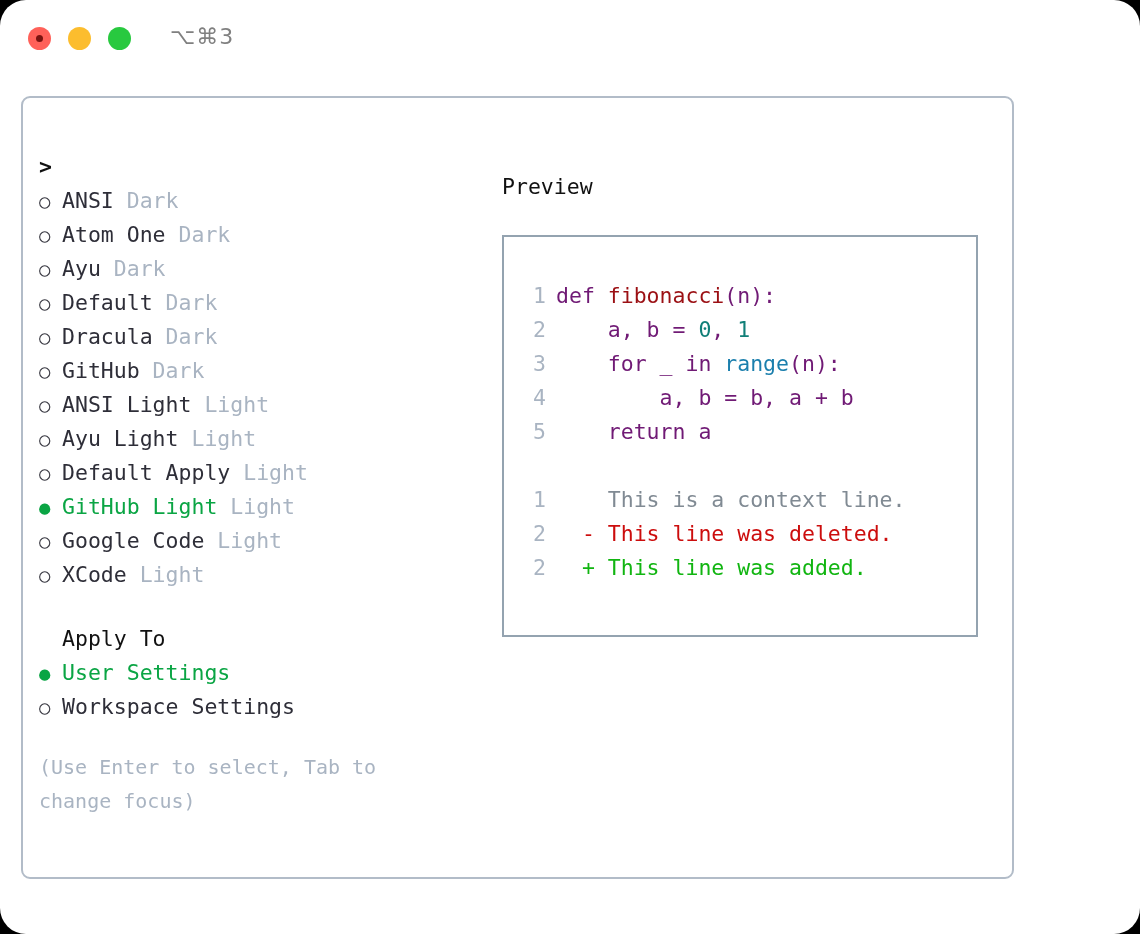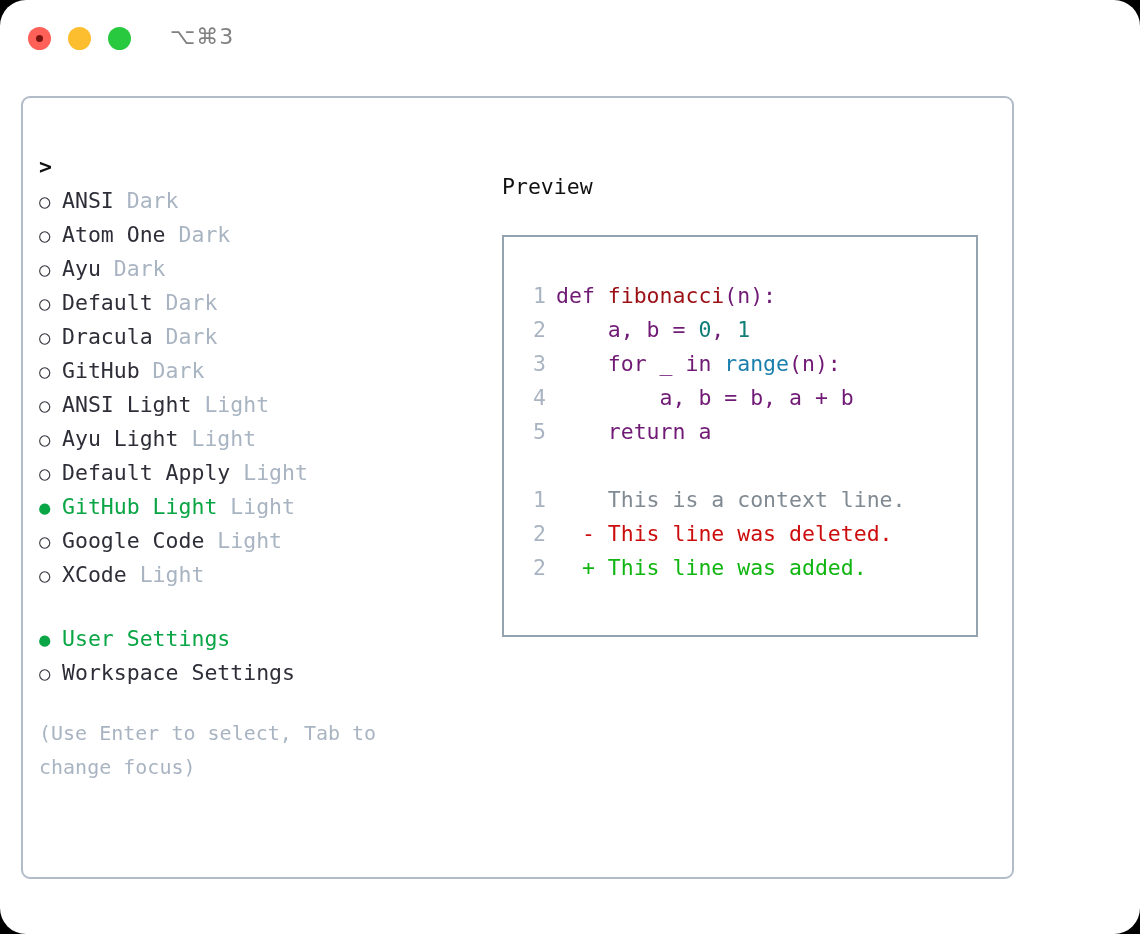--- a/index.html
+++ b/index.html
@@ -196,20 +196,23 @@
           <div class="row"><span class="bullet">○</span><span class="theme-name">ANSI Light</span><span class="theme-badge"> Light</span></div>
           <div class="row"><span class="bullet">○</span><span class="theme-name">Ayu Light</span><span class="theme-badge"> Light</span></div>
           <div class="row"><span class="bullet">○</span><span class="theme-name">Default Apply</span><span class="theme-badge"> Light</span></div>
           <div class="row"><span class="bullet on">●</span><span class="theme-name on">GitHub Light</span><span class="theme-badge"> Light</span></div>
           <div class="row"><span class="bullet">○</span><span class="theme-name">Google Code</span><span class="theme-badge"> Light</span></div>
           <div class="row"><span class="bullet">○</span><span class="theme-name">XCode</span><span class="theme-badge"> Light</span></div>
         </div>
 
       <div class="spacer-md"></div>
 
+      <div class="row">
+        <span id="apply-to-header">Apply To</span>
+      </div>
 
       <div id="apply-rows">
           <div class="row"><span class="bullet on">●</span><span class="theme-name on">User Settings</span></div>
           <div class="row"><span class="bullet">○</span><span class="theme-name">Workspace Settings</span></div>
         </div>
 
       <div id="hint">(Use Enter to select, Tab to change focus)</div>
     </div>
 
     <div id="right-col">

